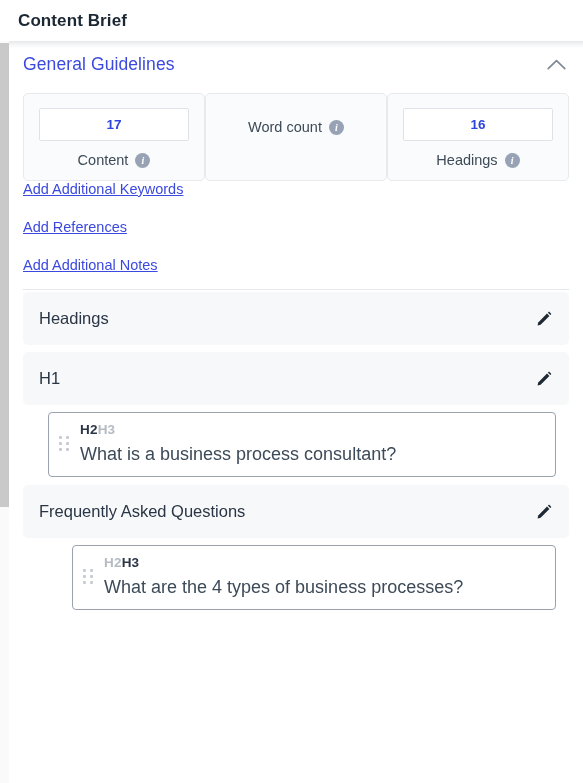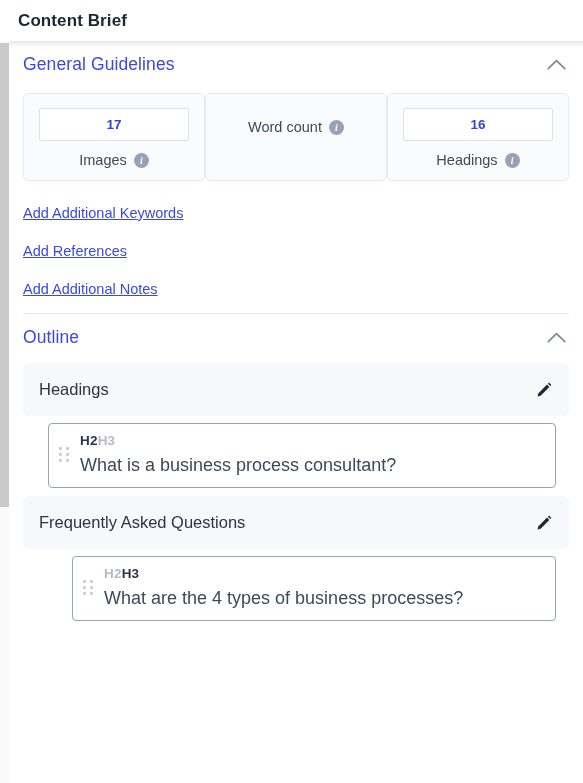--- a/index.html
+++ b/index.html
@@ -152,21 +152,20 @@
     font-style: italic;
     line-height: 15px;
     text-align: center;
     font-family: "Liberation Serif", serif;
     cursor: pointer;
     flex: 0 0 auto;
   }
 
   
   .links {
-    margin-top: 24px;
   }
   .add-link {
     display: block;
     font-size: 14.5px;
     color: #3b49df;
     text-decoration: underline;
     margin-bottom: 22px;
     width: fit-content;
     cursor: pointer;
   }
@@ -271,21 +270,21 @@
           <svg width="19" height="11" viewBox="0 0 19 11" aria-hidden="true">
             <path d="M1.2 9.6 L9.5 1.6 L17.8 9.6" fill="none" stroke="#7b8794" stroke-width="1.6" stroke-linecap="round" stroke-linejoin="round"></path>
           </svg>
         </span>
       </div>
 
       <div class="cards">
         <div class="card">
           <div class="card-input">17</div>
           <div class="card-foot">
-            <span class="cap">Images</span>
+            <span class="cap">Content</span>
             <span class="info-icon">i</span>
           </div>
         </div>
 
         <div class="card">
           <div class="card-foot">
             <span class="cap">Word count</span>
             <span class="info-icon">i</span>
           </div>
         </div>
@@ -300,41 +299,42 @@
       </div>
 
       <div class="links">
         <a class="add-link">Add Additional Keywords</a>
         <a class="add-link">Add References</a>
         <a class="add-link">Add Additional Notes</a>
       </div>
 
       <div class="divider"></div>
 
-      <div class="section-head">
-        <span class="label">Outline</span>
-        <span class="chev">
-          <svg width="19" height="11" viewBox="0 0 19 11" aria-hidden="true">
-            <path d="M1.2 9.6 L9.5 1.6 L17.8 9.6" fill="none" stroke="#7b8794" stroke-width="1.6" stroke-linecap="round" stroke-linejoin="round"></path>
-          </svg>
-        </span>
-      </div>
 
       <div class="outline-list">
 
         <div class="outline-row">
           <span class="rtext">Headings</span>
           <span class="pencil">
             <svg width="17" height="17" viewBox="0 0 17 17" aria-hidden="true">
               <path d="M2.2 12.4 L11.0 3.6 L13.4 6.0 L4.6 14.8 L1.6 15.4 Z" fill="#1f2933"></path>
               <path d="M11.9 2.7 L13.0 1.6 L15.4 4.0 L14.3 5.1 Z" fill="#1f2933"></path>
             </svg>
           </span>
         </div>
 
+        <div class="outline-row">
+          <span class="rtext">H1</span>
+          <span class="pencil">
+            <svg width="17" height="17" viewBox="0 0 17 17" aria-hidden="true">
+              <path d="M2.2 12.4 L11.0 3.6 L13.4 6.0 L4.6 14.8 L1.6 15.4 Z" fill="#1f2933"></path>
+              <path d="M11.9 2.7 L13.0 1.6 L15.4 4.0 L14.3 5.1 Z" fill="#1f2933"></path>
+            </svg>
+          </span>
+        </div>
 
         <div class="nested lvl2">
           <span class="drag">
             <i></i>
               <i></i>
               <i></i>
               <i></i>
               <i></i>
               <i></i>
           </span>

